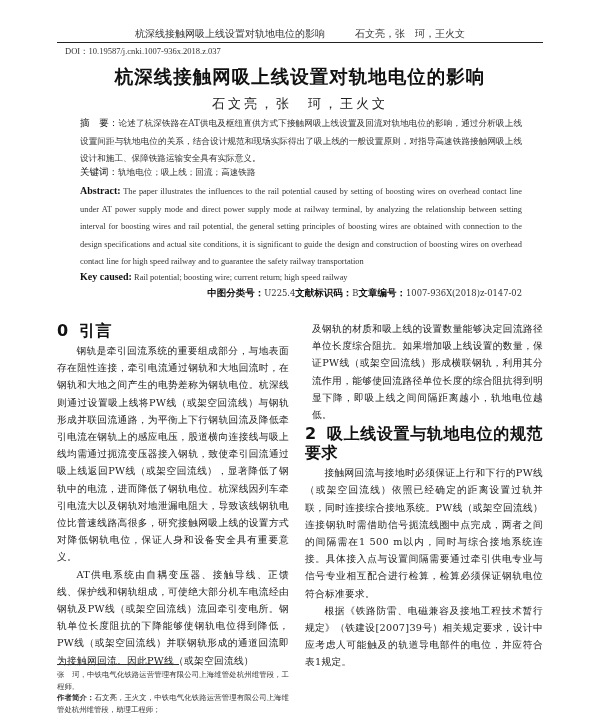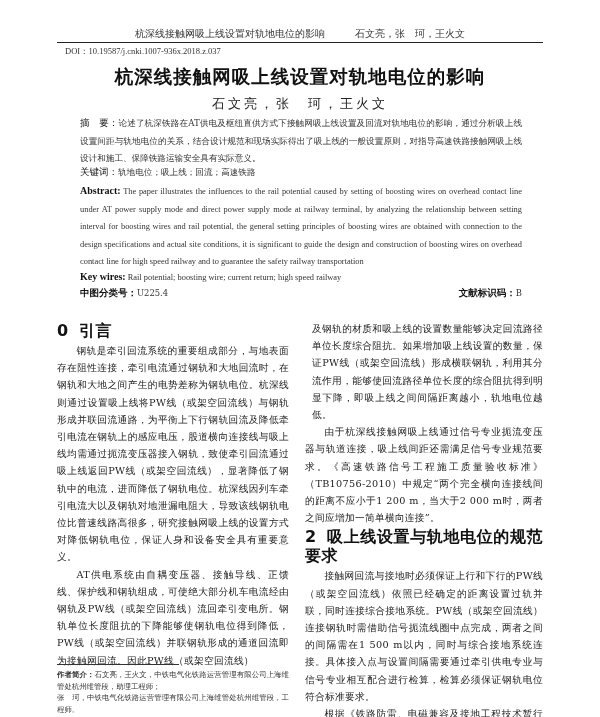--- a/index.html
+++ b/index.html
@@ -47,21 +47,21 @@
   .abstract-en .label, .keywords-en .label {
     font-weight: bold; font-size: 10px; color: #111;
   }
   .keywords-en {
     position: absolute; left: 80px; top: 270px; width: 442px;
     font-family: "Liberation Serif", serif;
     font-size: 8.4px; line-height: 14px; color: #333;
   }
   .classification {
     position: absolute; left: 80px; top: 287px; width: 442px;
-    display: flex; justify-content: space-between;
+    display: flex; justify-content: flex-end;
     font-size: 8.4px; color: #333;
   }
   .classification .label {
     font-family: "DejaVu Sans", sans-serif; font-weight: bold; color: #111; font-size: 9.5px;
   }
   .col {
     position: absolute; top: 320px;
     font-size: 9.7px; line-height: 17.2px; color: #222; text-align: justify;
     letter-spacing: 0.3px;
   }
@@ -106,41 +106,41 @@
 <div class="keywords-cn">
   <span class="label">关键词：</span><span>轨地电位；吸上线；回流；高速铁路</span>
 </div>
 
 <div class="abstract-en">
   <span class="label">Abstract:</span>
   <span>The paper illustrates the influences to the rail potential caused by setting of boosting wires on overhead contact line under AT power supply mode and direct power supply mode at railway terminal, by analyzing the relationship between setting interval for boosting wires and rail potential, the general setting principles of boosting wires are obtained with connection to the design specifications and actual site conditions, it is significant to guide the design and construction of boosting wires on overhead contact line for high speed railway and to guarantee the safety railway transportation</span>
 </div>
 
 <div class="keywords-en">
-  <span class="label">Key wires:</span>
+  <span class="label">Key caused:</span>
   <span>Rail potential; boosting wire; current return; high speed railway</span>
 </div>
 
 <div class="classification">
   <span><span class="label">中图分类号：</span><span>U225.4</span></span>
   <span><span class="label">文献标识码：</span><span>B</span></span>
+  <span><span class="label">文章编号：</span><span>1007-936X(2018)z-0147-02</span></span>
 </div>
 
 <div class="col left">
   <h2><span class="num">0</span><span>引言</span></h2>
   <p>钢轨是牵引回流系统的重要组成部分，与地表面存在阻性连接，牵引电流通过钢轨和大地回流时，在钢轨和大地之间产生的电势差称为钢轨电位。杭深线则通过设置吸上线将PW线（或架空回流线）与钢轨形成并联回流通路，为平衡上下行钢轨回流及降低牵引电流在钢轨上的感应电压，股道横向连接线与吸上线均需通过扼流变压器接入钢轨，致使牵引回流通过吸上线返回PW线（或架空回流线），显著降低了钢轨中的电流，进而降低了钢轨电位。杭深线因列车牵引电流大以及钢轨对地泄漏电阻大，导致该线钢轨电位比普速线路高很多，研究接触网吸上线的设置方式对降低钢轨电位，保证人身和设备安全具有重要意义。</p>
   <p id="s1p0-left">AT供电系统由自耦变压器、接触导线、正馈线、保护线和钢轨组成，可使绝大部分机车电流经由钢轨及PW线（或架空回流线）流回牵引变电所。钢轨单位长度阻抗的下降能够使钢轨电位得到降低，PW线（或架空回流线）并联钢轨形成的通道回流即为接触网回流。因此PW线（或架空回流线）</p>
 </div>
 
 <div class="col right">
   <p class="noindent" id="s1p0-right">及钢轨的材质和吸上线的设置数量能够决定回流路径单位长度综合阻抗。如果增加吸上线设置的数量，保证PW线（或架空回流线）形成横联钢轨，利用其分流作用，能够使回流路径单位长度的综合阻抗得到明显下降，即吸上线之间间隔距离越小，轨地电位越低。</p>
-  <p>由于杭深线接触网吸上线通过信号专业扼流变压器与轨道连接，吸上线间距还需满足信号专业规范要求。《高速铁路信号工程施工质量验收标准》（TB10756-2010）中规定“两个完全横向连接线间的距离不应小于1 200 m，当大于2 000 m时，两者之间应增加一简单横向连接”。</p>
   <h2><span class="num">2</span><span>吸上线设置与轨地电位的规范要求</span></h2>
   <p>接触网回流与接地时必须保证上行和下行的PW线（或架空回流线）依照已经确定的距离设置过轨并联，同时连接综合接地系统。PW线（或架空回流线）连接钢轨时需借助信号扼流线圈中点完成，两者之间的间隔需在1 500 m以内，同时与综合接地系统连接。具体接入点与设置间隔需要通过牵引供电专业与信号专业相互配合进行检算，检算必须保证钢轨电位符合标准要求。</p>
   <p>根据《铁路防雷、电磁兼容及接地工程技术暂行规定》（铁建设[2007]39号）相关规定要求，设计中应考虑人可能触及的轨道导电部件的电位，并应符合表1规定。</p>
 </div>
 
 <div class="footnote-rule"></div>
 
 <div class="footnote">
+  <p>张　珂，中铁电气化铁路运营管理有限公司上海维管处杭州维管段，工程师。</p>
   <p><span class="label">作者简介：</span><span>石文亮，王火文，中铁电气化铁路运营管理有限公司上海维管处杭州维管段，助理工程师；</span></p>
-  <p>张　珂，中铁电气化铁路运营管理有限公司上海维管处杭州维管段，工程师。</p>
 </div>
 
 </body></html>

